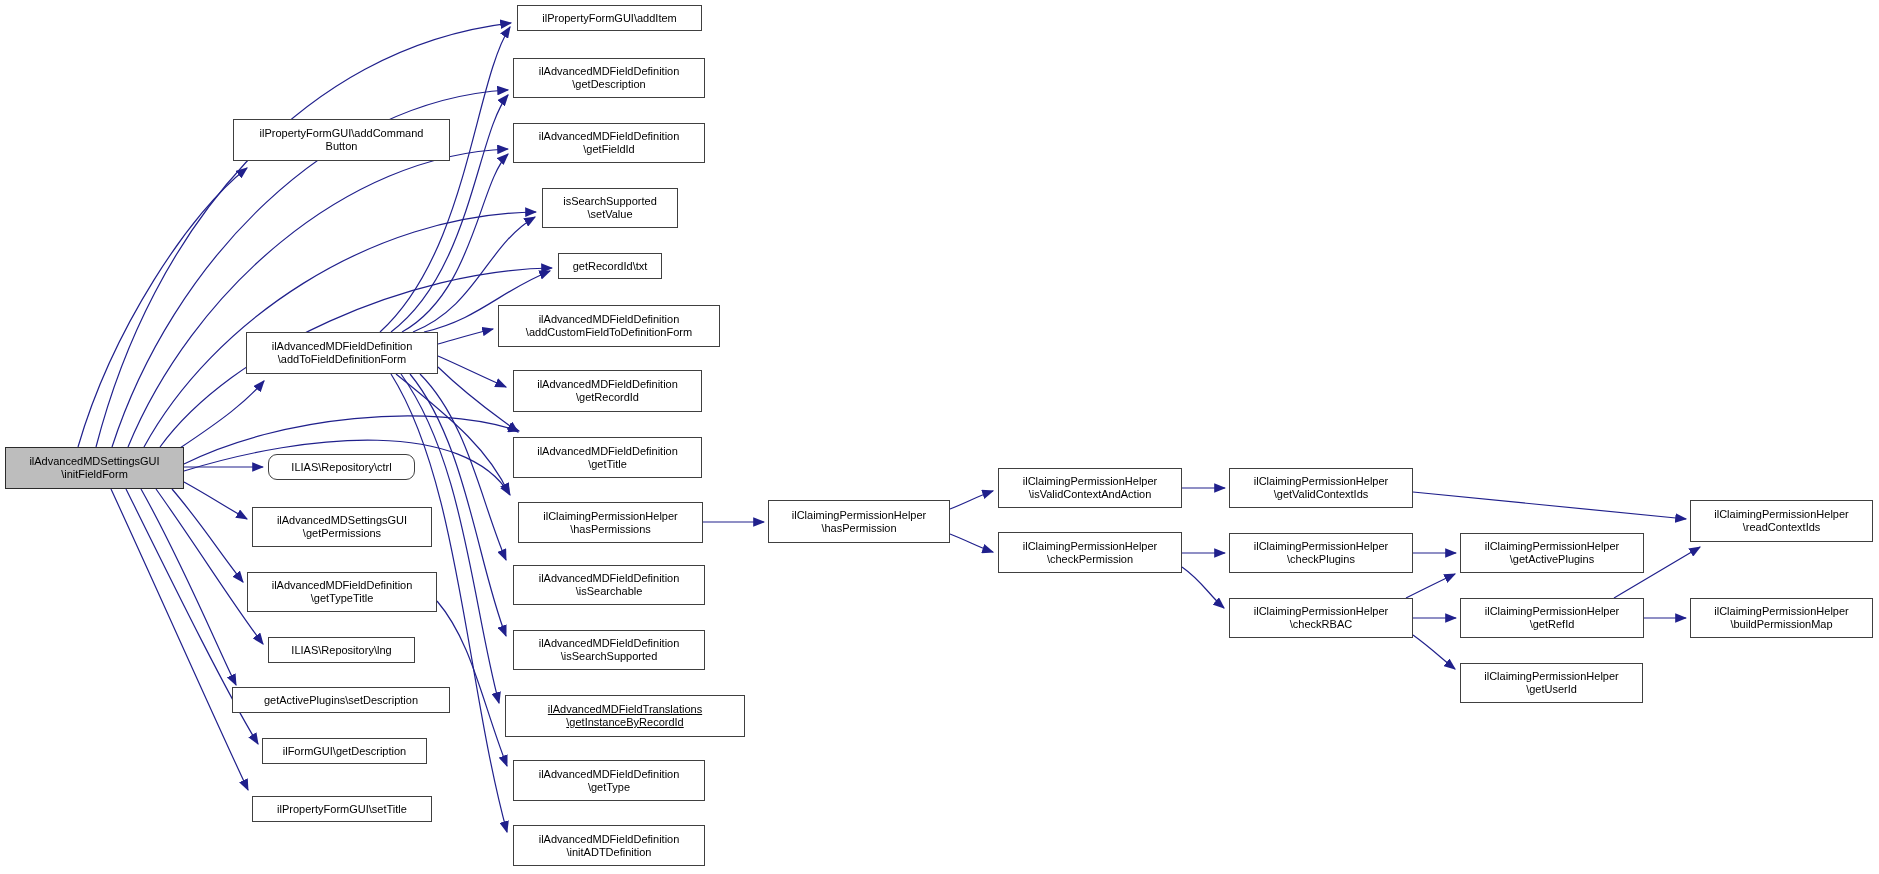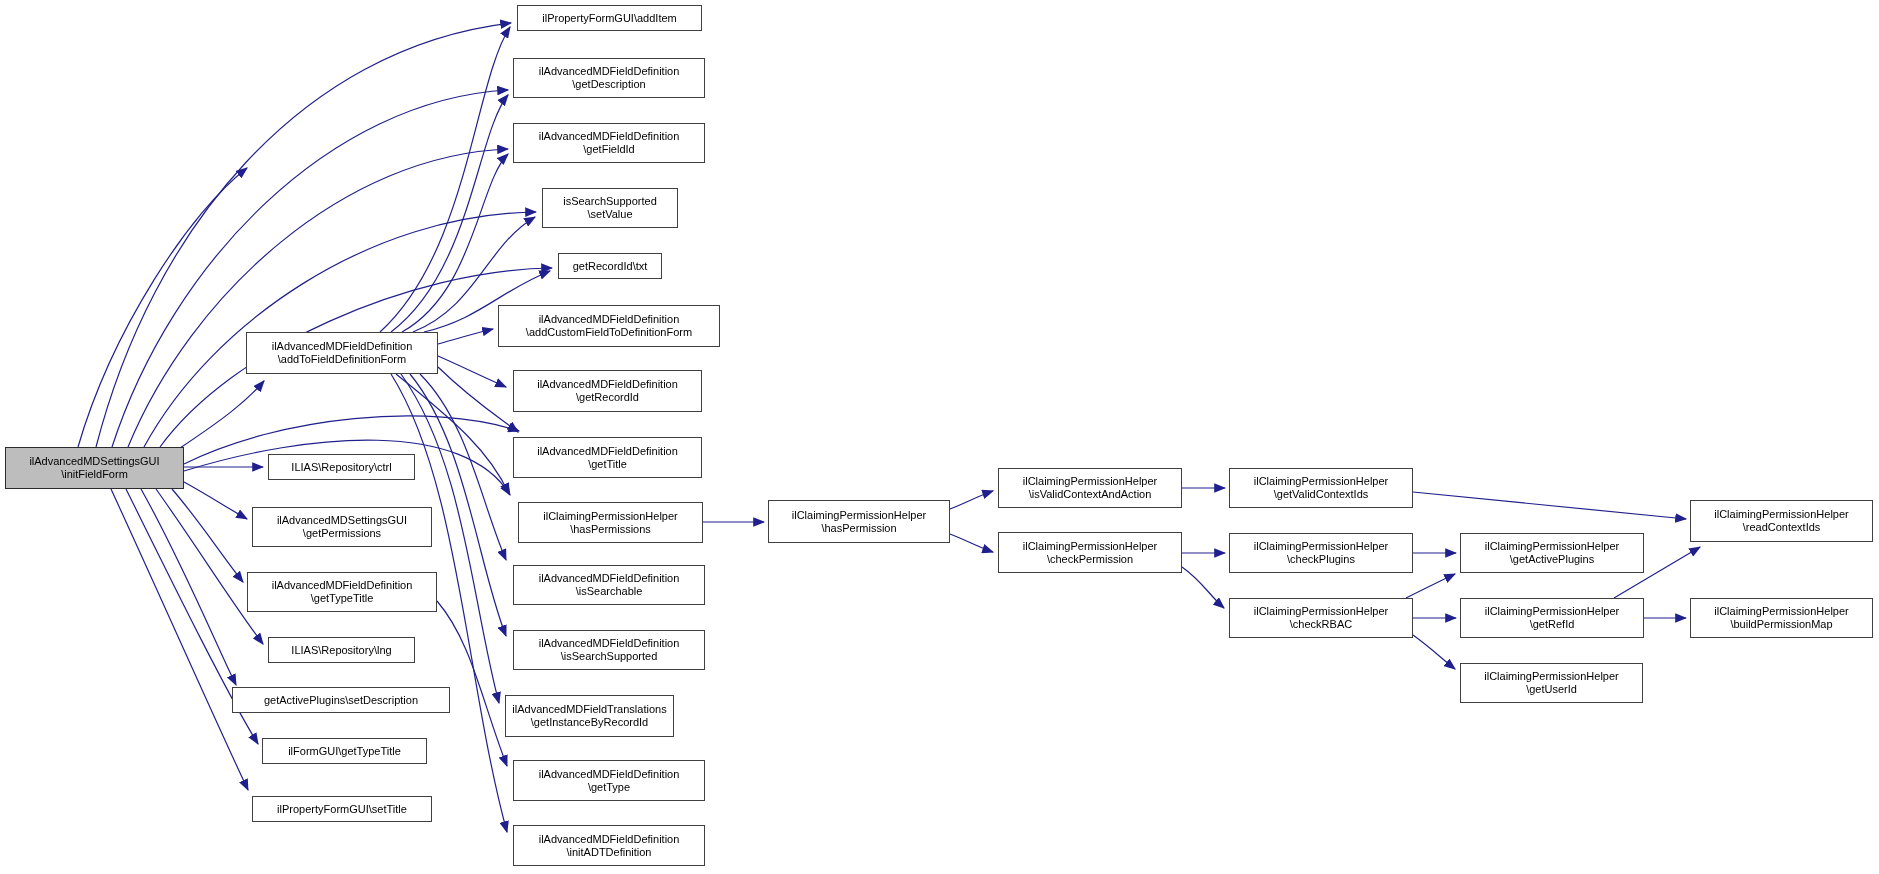--- a/index.html
+++ b/index.html
@@ -88,30 +88,32 @@
     <path class="edge" d="M1413,553 L1456,553" marker-end="url(#arr)"></path>
     <path class="edge" d="M1406,598 C1424,589 1438,582 1455,574" marker-end="url(#arr)"></path>
     <path class="edge" d="M1413,618 L1456,618" marker-end="url(#arr)"></path>
     <path class="edge" d="M1413,635 C1431,648 1441,658 1455,669" marker-end="url(#arr)"></path>
     <path class="edge" d="M1614,598 L1700,547" marker-end="url(#arr)"></path>
     <path class="edge" d="M1644,618 L1686,618" marker-end="url(#arr)"></path>
   </svg>
 
   <div class="node root" style="left:5px;top:447px;width:179px;height:42px;">ilAdvancedMDSettingsGUI
 \initFieldForm</div>
+  <div class="node" style="left:233px;top:119px;width:217px;height:42px;">ilPropertyFormGUI\addCommand
+Button</div>
   <div class="node" style="left:246px;top:332px;width:192px;height:42px;">ilAdvancedMDFieldDefinition
 \addToFieldDefinitionForm</div>
-  <div class="node" style="left:268px;top:454px;width:147px;height:26px;">ILIAS\Repository\ctrl</div>
+  <div class="node" style="left:268px;top:454px;width:147px;height:26px;border-radius:9px;">ILIAS\Repository\ctrl</div>
   <div class="node" style="left:252px;top:507px;width:180px;height:40px;">ilAdvancedMDSettingsGUI
 \getPermissions</div>
   <div class="node" style="left:247px;top:572px;width:190px;height:40px;">ilAdvancedMDFieldDefinition
 \getTypeTitle</div>
   <div class="node" style="left:268px;top:637px;width:147px;height:26px;">ILIAS\Repository\lng</div>
   <div class="node" style="left:232px;top:687px;width:218px;height:26px;">getActivePlugins\setDescription</div>
-  <div class="node" style="left:262px;top:738px;width:165px;height:26px;">ilFormGUI\getTypeTitle</div>
+  <div class="node" style="left:262px;top:738px;width:165px;height:26px;">ilFormGUI\getDescription</div>
   <div class="node" style="left:252px;top:787px;width:180px;height:26px;margin-top:9px;">ilPropertyFormGUI\setTitle</div>
   <div class="node" style="left:517px;top:5px;width:185px;height:26px;">ilPropertyFormGUI\addItem</div>
   <div class="node" style="left:513px;top:58px;width:192px;height:40px;">ilAdvancedMDFieldDefinition
 \getDescription</div>
   <div class="node" style="left:513px;top:123px;width:192px;height:40px;">ilAdvancedMDFieldDefinition
 \getFieldId</div>
   <div class="node" style="left:542px;top:188px;width:136px;height:40px;">isSearchSupported
 \setValue</div>
   <div class="node" style="left:558px;top:253px;width:104px;height:26px;">getRecordId\txt</div>
   <div class="node" style="left:498px;top:305px;width:222px;height:42px;">ilAdvancedMDFieldDefinition
@@ -119,21 +121,21 @@
   <div class="node" style="left:513px;top:370px;width:189px;height:42px;">ilAdvancedMDFieldDefinition
 \getRecordId</div>
   <div class="node" style="left:513px;top:437px;width:189px;height:41px;">ilAdvancedMDFieldDefinition
 \getTitle</div>
   <div class="node" style="left:518px;top:502px;width:185px;height:41px;">ilClaimingPermissionHelper
 \hasPermissions</div>
   <div class="node" style="left:513px;top:565px;width:192px;height:40px;">ilAdvancedMDFieldDefinition
 \isSearchable</div>
   <div class="node" style="left:513px;top:630px;width:192px;height:40px;">ilAdvancedMDFieldDefinition
 \isSearchSupported</div>
-  <div class="node" style="left:505px;top:695px;width:169px;height:42px;">ilAdvancedMDFieldTranslations
+  <div class="node" style="left:505px;top:695px;width:240px;height:42px;text-decoration:underline;">ilAdvancedMDFieldTranslations
 \getInstanceByRecordId</div>
   <div class="node" style="left:513px;top:760px;width:192px;height:41px;">ilAdvancedMDFieldDefinition
 \getType</div>
   <div class="node" style="left:513px;top:825px;width:192px;height:41px;">ilAdvancedMDFieldDefinition
 \initADTDefinition</div>
   <div class="node" style="left:768px;top:500px;width:182px;height:43px;">ilClaimingPermissionHelper
 \hasPermission</div>
   <div class="node" style="left:998px;top:468px;width:184px;height:40px;">ilClaimingPermissionHelper
 \isValidContextAndAction</div>
   <div class="node" style="left:998px;top:532px;width:184px;height:41px;">ilClaimingPermissionHelper

